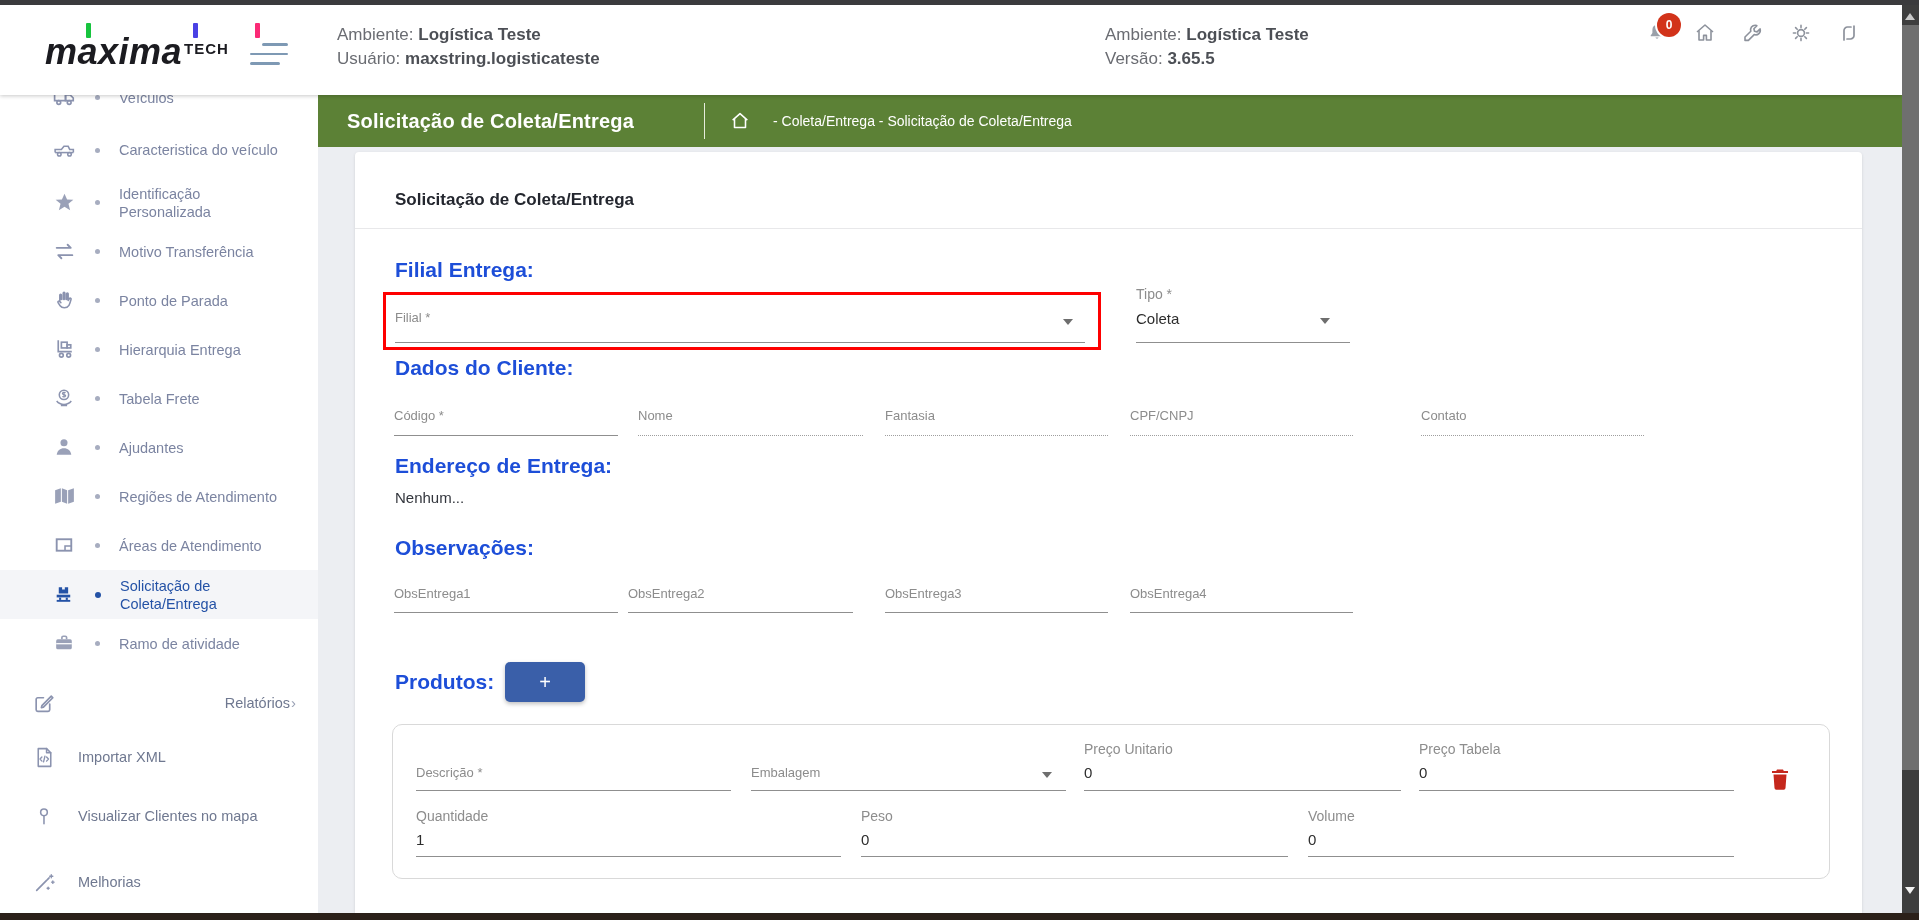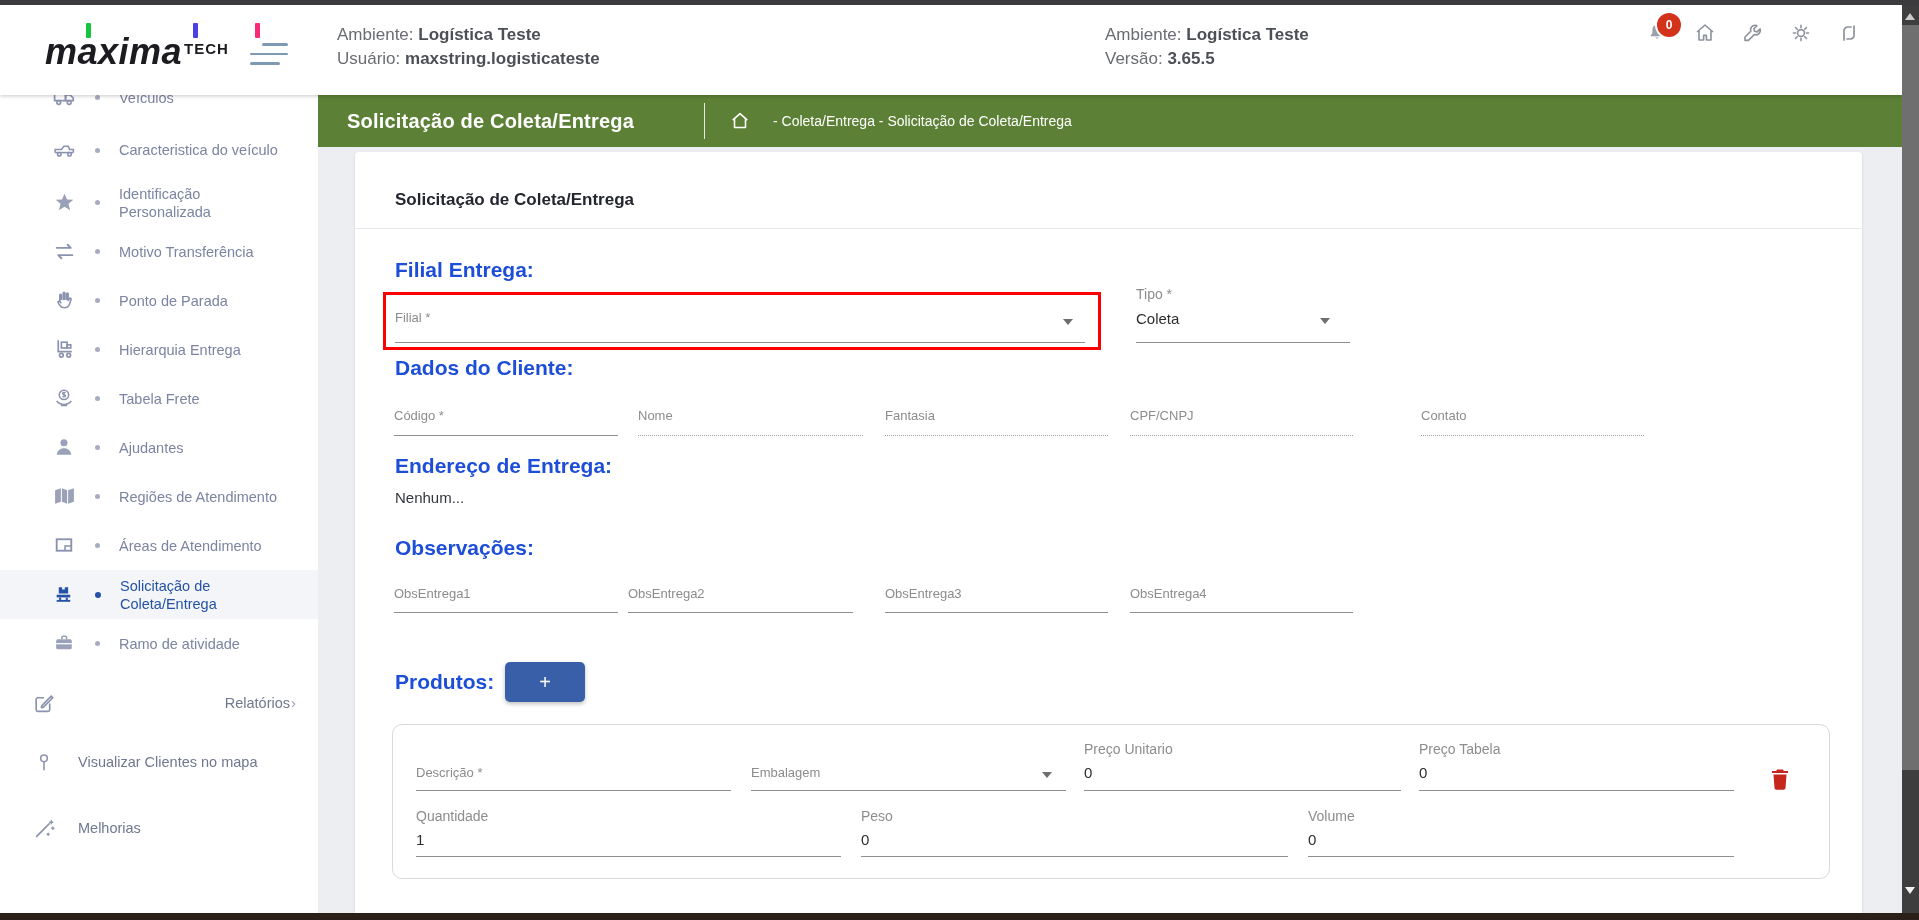--- a/index.html
+++ b/index.html
@@ -300,20 +300,30 @@
       <div class="sitem root r-first">
         <span class="ic">
             <svg viewBox="0 0 24 24" fill="none" stroke="#8b93af" stroke-width="1.6" stroke-linecap="round" stroke-linejoin="round">
               <path d="M17 12.5V18a1.5 1.5 0 0 1-1.5 1.5h-10A1.5 1.5 0 0 1 4 18V8a1.5 1.5 0 0 1 1.5-1.5H11"></path>
               <path d="M9.5 14l9-9 1.5 1.5-9 9-2 .5z"></path>
             </svg>
           </span>
         <span class="lbl">Relatórios</span>
         <span class="chev">›</span>
       </div>
+      <div class="sitem root">
+        <span class="ic">
+            <svg viewBox="0 0 24 24" fill="none" stroke="#8b93af" stroke-width="1.5" stroke-linecap="round" stroke-linejoin="round">
+              <path d="M6 3.5h8l4 4v13H6z"></path>
+              <path d="M14 3.5v4h4"></path>
+              <path d="M9.5 11.5l-1.8 2 1.8 2M14 11.5l1.8 2-1.8 2M12.4 10.8l-1.3 5.4" stroke-width="1.3"></path>
+            </svg>
+          </span>
+        <span class="lbl">Importar XML</span>
+      </div>
       <div class="sitem root r-tall">
         <span class="ic">
             <svg viewBox="0 0 24 24" fill="none" stroke="#8b93af" stroke-width="1.5" stroke-linecap="round">
               <circle cx="11.5" cy="8" r="3.2"></circle>
               <path d="M11.5 11.2V19"></path>
             </svg>
           </span>
         <span class="lbl">Visualizar Clientes no mapa</span>
       </div>
       <div class="sitem root r-last">

